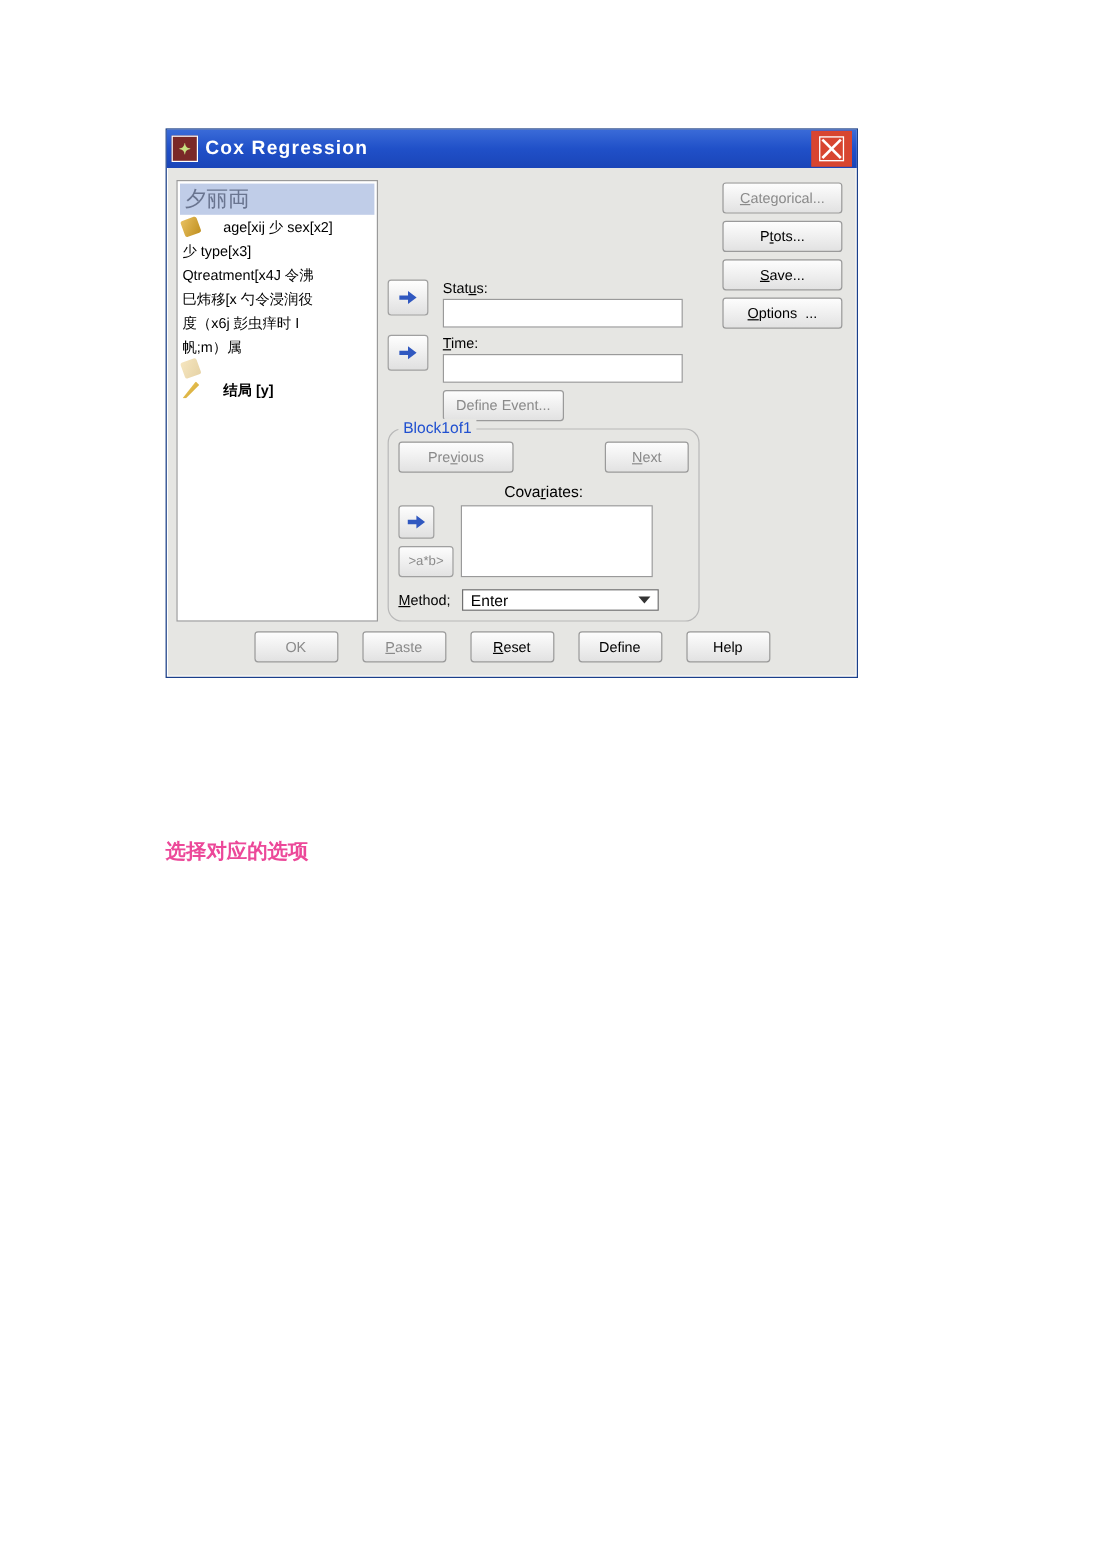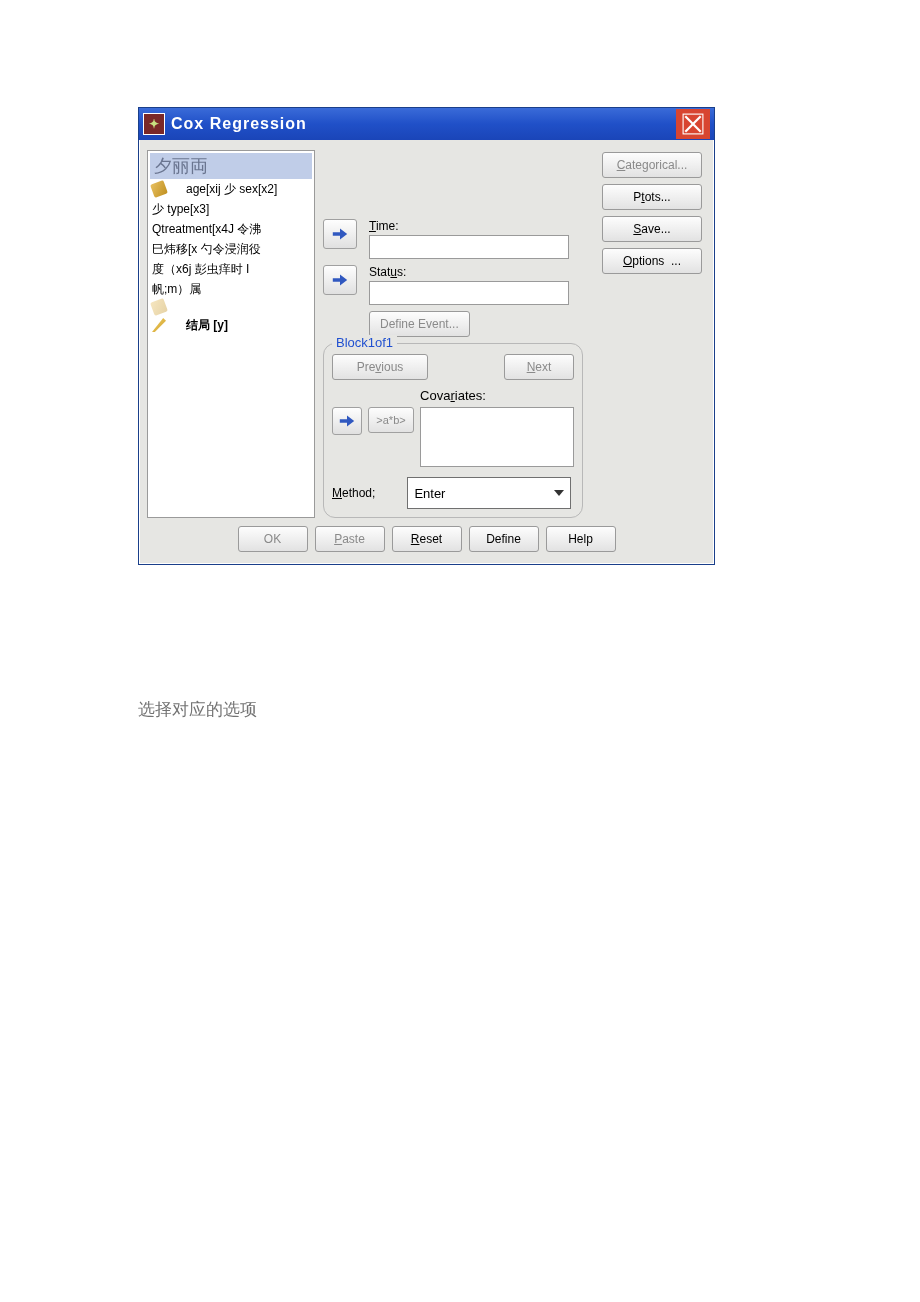--- a/index.html
+++ b/index.html
@@ -118,50 +118,50 @@
     padding: 0 4px;
     color: #2050d0;
     font-size: 13px;
   }
   .block-nav { display:flex; justify-content:space-between; margin-bottom:8px; }
   .cov-row { display:flex; align-items:flex-start; gap:6px; margin-top:4px; }
   .cov-box {
     width: 160px; height: 60px;
     background:#fff; border:1px solid #9a9a9a;
   }
-  .cov-left { display:flex; flex-direction:row; gap:6px; }
+  .cov-left { display:flex; flex-direction:column; gap:6px; }
   .small-btn {
     width: 46px; height: 26px;
     background: linear-gradient(to bottom,#fdfdfd,#e2e2e2);
     border:1px solid #a0a0a0; border-radius:3px;
     font-size:11px; color:#8a8a8a; cursor:default;
     display:flex; align-items:center; justify-content:center;
   }
-  .method-row { display:flex; align-items:center; gap:21px; margin-top:10px; }
+  .method-row { display:flex; align-items:center; gap:10px; margin-top:10px; }
   .combo {
-    width: 164px; height: 32px;
+    width: 164px; height: 18px;
     background:#fff; border:1px solid #707070;
     display:flex; align-items:center; padding:0 6px;
     font-size:13px;
     justify-content: space-between;
-    margin-left: 11px;
   }
   .combo .tri { width:0; height:0; border-left:5px solid transparent; border-right:5px solid transparent; border-top:6px solid #333; }
   .strata-row { display:flex; align-items:flex-start; margin-top:8px; gap:12px; }
   .bottom-btns {
     width: 100%;
-    display:flex; justify-content:center; gap:7px;
+    display:flex; justify-content:center; gap:20px;
     padding: 8px 0 4px 0;
   }
   .bottom-btns .btn { width: 70px; }
   .underline-letter { text-decoration: underline; }
   .caption {
     position:absolute; left:138px; top:698px;
     font-size:17px; font-family: "SimSun","Microsoft YaHei",serif;
-    color:#737373;
+    color:#ec4899;
+    font-weight:bold;
   }
   .cov-label { text-align:center; font-size:13px; margin-bottom:2px; }
 </style>
 </head>
 <body>
 
 <div class="dialog">
   <div class="titlebar">
     <span class="title-icon">✦</span>
     <span class="title-text">Cox Regression</span>
@@ -208,33 +208,33 @@
 
     <div class="mid">
 
       <div class="field-row">
         <div class="arrow-btn">
           <svg viewBox="0 0 20 16">
               <path d="M2 6 L10 6 L10 2 L18 8 L10 14 L10 10 L2 10 Z" fill="#3058c0"></path>
             </svg>
         </div>
         <div class="field-col">
-          <span class="lbl"><span style="text-decoration:underline">T</span><span>ime:</span></span>
+          <span class="lbl">Stat<span style="text-decoration:underline">u</span>s:</span>
           <div class="txt"></div>
         </div>
       </div>
 
       <div class="field-row">
         <div class="arrow-btn">
           <svg viewBox="0 0 20 16">
               <path d="M2 6 L10 6 L10 2 L18 8 L10 14 L10 10 L2 10 Z" fill="#3058c0"></path>
             </svg>
         </div>
         <div class="field-col">
-          <span class="lbl">Stat<span style="text-decoration:underline">u</span>s:</span>
+          <span class="lbl"><span style="text-decoration:underline">T</span><span>ime:</span></span>
           <div class="txt"></div>
         </div>
       </div>
       <div style="margin-left:46px; margin-bottom:6px;">
         <button class="btn disabled">Define Event...</button>
       </div>
 
       <div class="fieldset">
         <span class="legend">Block1of1</span>
         <div class="block-nav">

